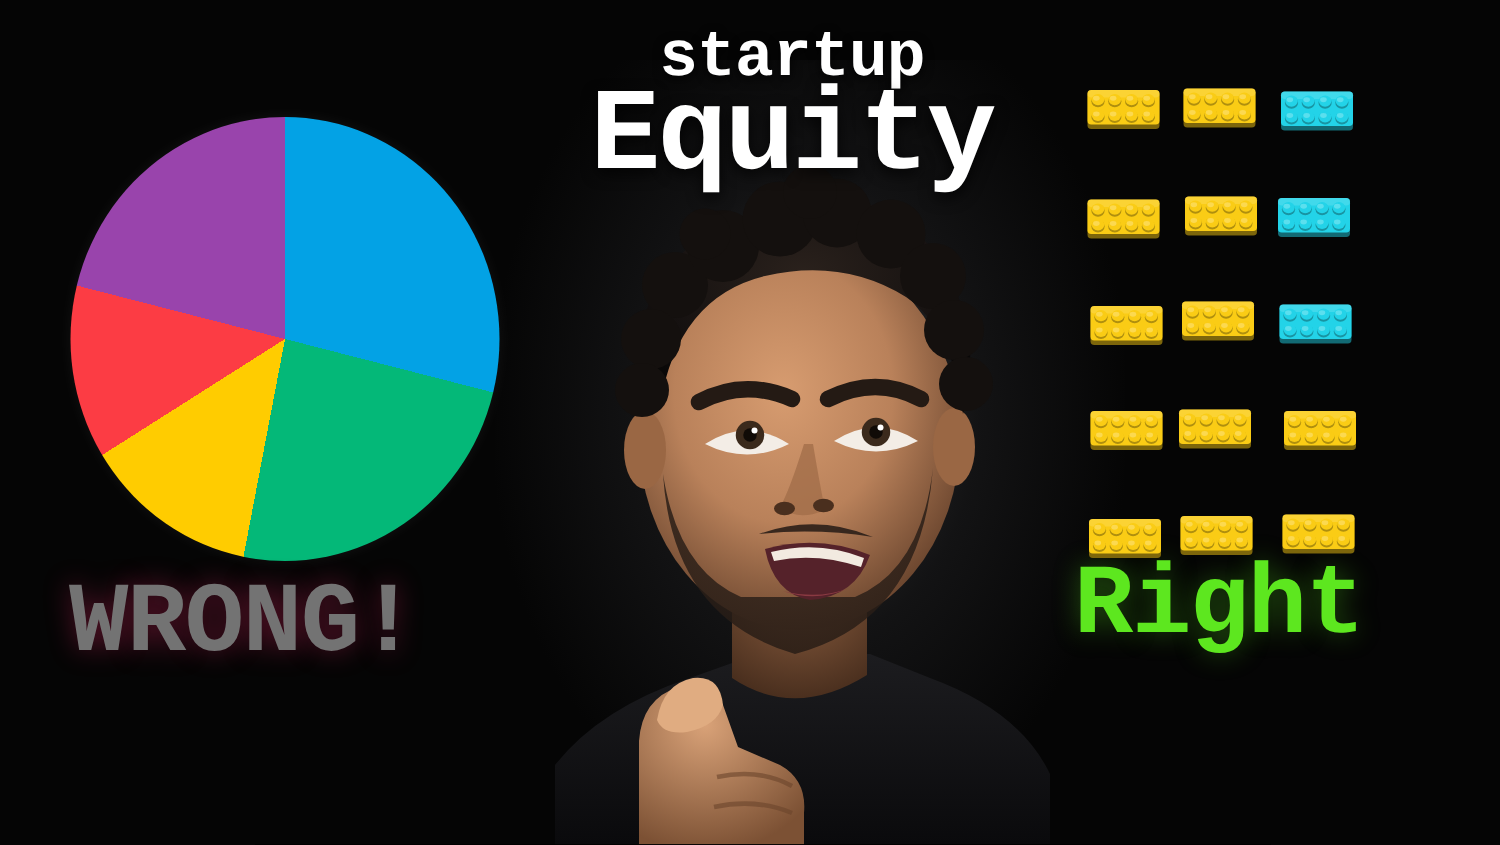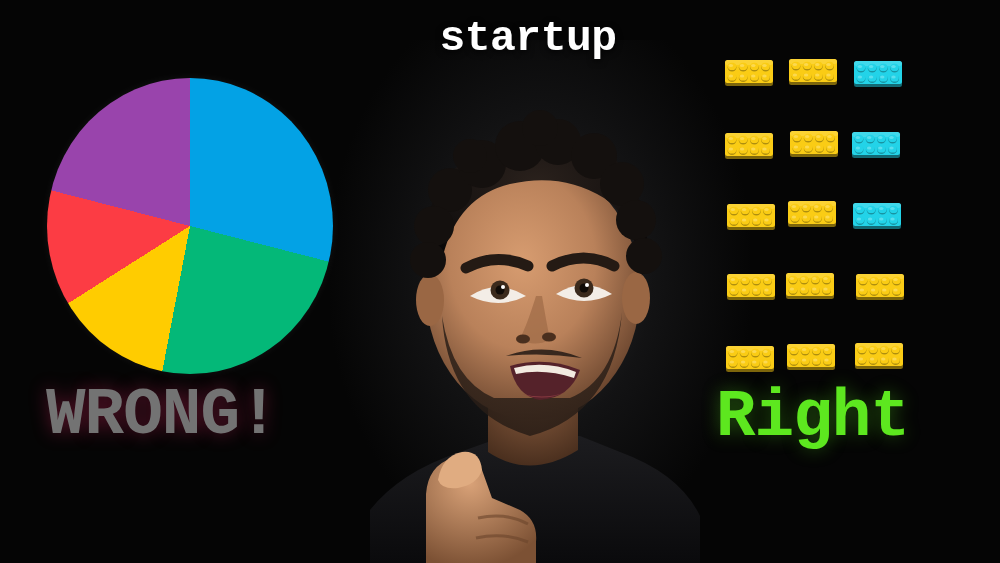--- a/index.html
+++ b/index.html
@@ -100,21 +100,21 @@
     font-size: 66px;
     font-weight: bold;
     color: #737373;
     letter-spacing: -1px;
     line-height: 1;
     text-shadow: 0 0 18px rgba(246,42,109,0.35);
   }
   .label-right {
     position: absolute;
     left: 716px;
-    top: 385px;
+    top: 371px;
     width: 260px;
     font-size: 66px;
     font-weight: bold;
     color: #5DE71F;
     letter-spacing: -1px;
     line-height: 1;
     text-shadow: 0 0 18px rgba(93,231,31,0.35);
   }
 
   
@@ -146,20 +146,21 @@
 
   <div class="bg-base"></div>
   <div class="bg-glow"></div>
 
   <div class="pie-wrap">
     <div class="pie" id="pie" style="background: conic-gradient(rgb(3, 162, 229) 0deg, rgb(3, 162, 229) 104.4deg, rgb(4, 184, 120) 104.4deg, rgb(4, 184, 120) 190.8deg, rgb(255, 204, 0) 190.8deg, rgb(255, 204, 0) 237.6deg, rgb(252, 60, 68) 237.6deg, rgb(252, 60, 68) 284.4deg, rgb(153, 68, 172) 284.4deg, rgb(153, 68, 172) 360deg);"></div>
   </div>
 
   <div class="title-block">
     <div class="title-small">startup</div>
+    <div class="title-large">Equity</div>
   </div>
 
   <div class="person">
     <svg viewBox="0 0 400 483" xmlns="http://www.w3.org/2000/svg">
       <defs>
         <radialGradient id="faceGrad" cx="45%" cy="38%" r="62%">
           <stop offset="0%" stop-color="#D79C70"></stop>
           <stop offset="55%" stop-color="#B9815A"></stop>
           <stop offset="100%" stop-color="#6E4830"></stop>
         </radialGradient>

